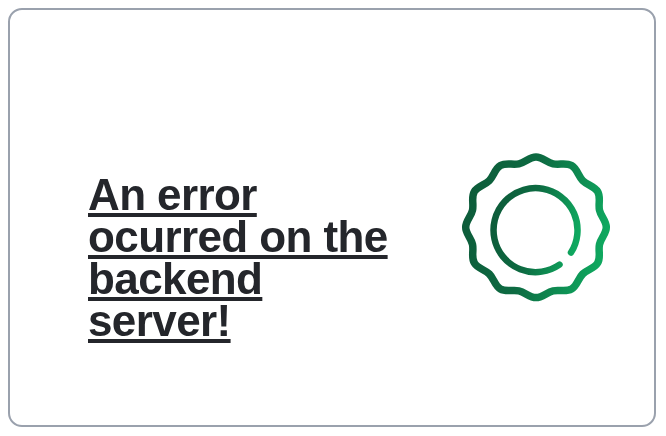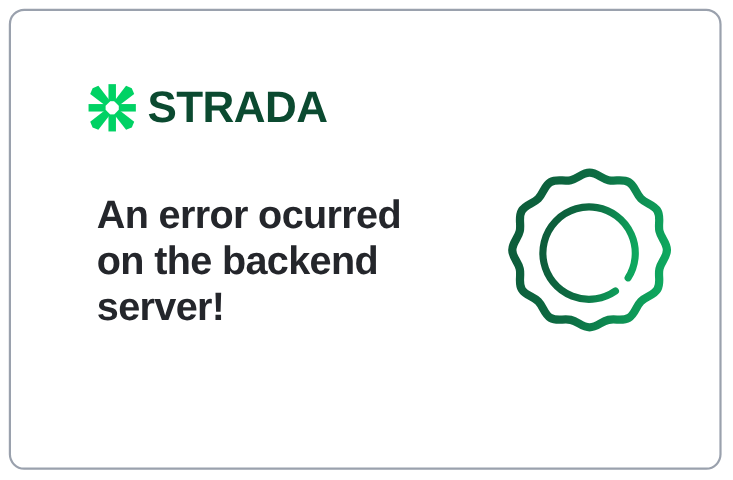--- a/index.html
+++ b/index.html
@@ -58,69 +58,45 @@
     white-space: nowrap;
   }
 
   
   .message {
     position: absolute;
     left: 78px;
     top: 164px;
     width: 300px;
     font-family: "Liberation Sans", sans-serif;
-    font-size: 36px;
+    font-size: 44px;
     font-weight: bold;
     line-height: 42px;
     letter-spacing: -0.6px;
     color: #24262b;
+    text-decoration: underline;
   }
 
   
   .gear {
     position: absolute;
     left: 443px;
     top: 138px;
     width: 166px;
     height: 166px;
     display: block;
   }
 </style>
 </head>
 <body>
 
 <div class="screen">
 
   <div class="card">
 
-    <div class="brand">
-
-      <span class="brand-mark-wrap">
-        <svg class="brand-mark" viewBox="0 0 44 44" aria-hidden="true">
-          <g fill="#00d264">
-
-            <rect x="0.5" y="18.6" width="15.5" height="6.8"></rect>
-            <rect x="28" y="18.6" width="15.5" height="6.8"></rect>
-
-            <rect x="18.6" y="0.5" width="6.8" height="15.5"></rect>
-            <rect x="18.6" y="28" width="6.8" height="15.5"></rect>
-
-            <polygon points="4.2,4.2 9.4,2.0 20.2,16.0 16.0,20.2 2.0,9.4"></polygon>
-
-            <polygon points="39.8,4.2 42.0,9.4 28.0,20.2 23.8,16.0 34.6,2.0"></polygon>
-
-            <polygon points="4.2,39.8 2.0,34.6 16.0,23.8 20.2,28.0 9.4,42.0"></polygon>
-
-            <polygon points="39.8,39.8 34.6,42.0 23.8,28.0 28.0,23.8 42.0,34.6"></polygon>
-          </g>
-        </svg>
-      </span>
-
-      <span class="brand-word">STRADA</span>
-    </div>
 
     <div class="message">An error ocurred on the backend server!</div>
 
     <svg class="gear" viewBox="0 0 166 166" aria-hidden="true">
       <defs>
         <linearGradient id="gearGrad" x1="0" y1="0.35" x2="1" y2="0.55">
           <stop offset="0%" stop-color="#0d5c3a"></stop>
           <stop offset="45%" stop-color="#0d6b42"></stop>
           <stop offset="100%" stop-color="#0fa85f"></stop>
         </linearGradient>

